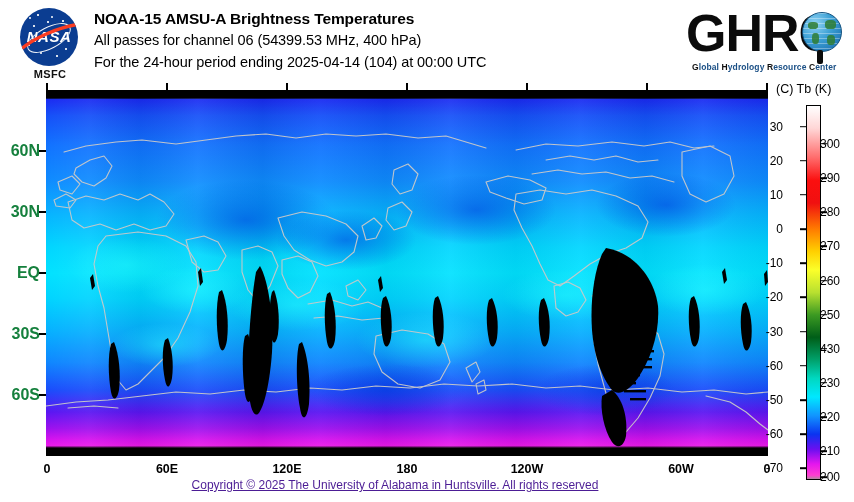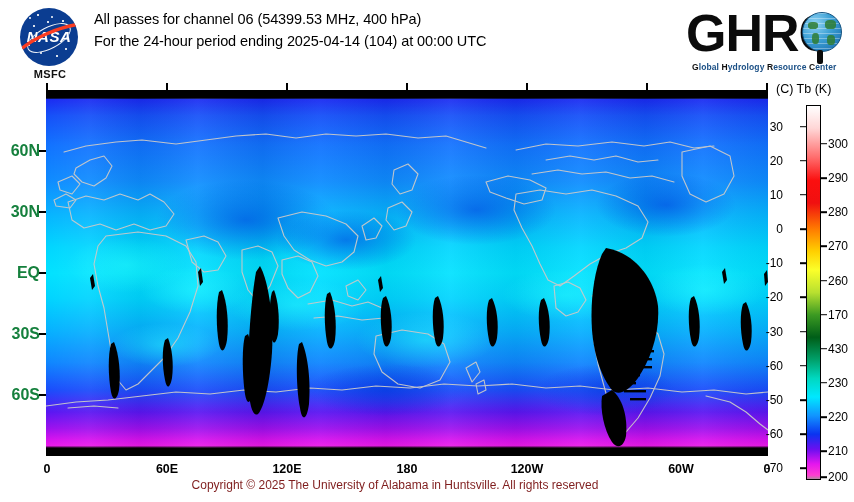--- a/index.html
+++ b/index.html
@@ -133,29 +133,29 @@
   .cb-tick-r {
     position:absolute; right:-7px; width:7px; height:1.6px; background:#000;
     transform:translateY(-50%);
   }
   .cb-lab-l {
     position:absolute; right:100%; margin-right:24px;
     font-size:12px; color:#000; white-space:nowrap;
     transform:translateY(-50%);
   }
   .cb-lab-r {
-    position:absolute; left:100%; margin-left:8px;
+    position:absolute; left:100%; margin-left:0;
     font-size:12px; color:#000; white-space:nowrap;
     transform:translateY(-50%);
   }
 
   
   #copyright {
     position:absolute; left:0; top:478px; width:790px;
-    text-align:center; font-size:12px; color:#7f1d1d;
+    text-align:center; font-size:12px; color:#4c1d95;text-decoration:underline;
   }
 </style>
 </head>
 <body>
 
 <div id="root">
 
   <div id="header">
 
     <div id="nasa-logo">
@@ -176,20 +176,21 @@
         <div class="nasa-orbit"></div>
         <div class="nasa-word">NASA</div>
         <svg class="nasa-swoosh" viewBox="0 0 64 28">
           <path d="M2,26 C16,14 38,4 62,0" stroke="#fc3d21" stroke-width="3.4" fill="none" stroke-linecap="round"></path>
         </svg>
       </div>
       <div id="nasa-msfc">MSFC</div>
     </div>
 
     <div id="title-block">
+      <div id="title-main">NOAA-15 AMSU-A Brightness Temperatures</div>
       <div class="title-sub">All passes for channel 06 (54399.53 MHz, 400 hPa)</div>
       <div class="title-sub">For the 24-hour period ending 2025-04-14 (104) at 00:00 UTC</div>
     </div>
 
     <div id="ghrc-logo">
       <div id="ghrc-letters">GHRC</div>
       <div id="ghrc-globe">
         <div class="globe-grid"></div>
         <span class="globe-land" style="left:5px;top:9px;width:10px;height:7px"></span>
         <span class="globe-land" style="left:9px;top:20px;width:7px;height:11px"></span>
@@ -478,21 +479,21 @@
         <div class="cb-lab-r" style="top:10.1%">300</div>
         <div class="cb-tick-r" style="top:19.3%"></div>
         <div class="cb-lab-r" style="top:19.3%">290</div>
         <div class="cb-tick-r" style="top:28.4%"></div>
         <div class="cb-lab-r" style="top:28.4%">280</div>
         <div class="cb-tick-r" style="top:37.6%"></div>
         <div class="cb-lab-r" style="top:37.6%">270</div>
         <div class="cb-tick-r" style="top:46.8%"></div>
         <div class="cb-lab-r" style="top:46.8%">260</div>
         <div class="cb-tick-r" style="top:55.9%"></div>
-        <div class="cb-lab-r" style="top:55.9%">170</div>
+        <div class="cb-lab-r" style="top:55.9%">250</div>
         <div class="cb-tick-r" style="top:65.1%"></div>
         <div class="cb-lab-r" style="top:65.1%">430</div>
         <div class="cb-tick-r" style="top:74.2%"></div>
         <div class="cb-lab-r" style="top:74.2%">230</div>
         <div class="cb-tick-r" style="top:83.4%"></div>
         <div class="cb-lab-r" style="top:83.4%">220</div>
         <div class="cb-tick-r" style="top:92.6%"></div>
         <div class="cb-lab-r" style="top:92.6%">210</div>
         <div class="cb-tick-r" style="top:99.5%"></div>
         <div class="cb-lab-r" style="top:99.5%">200</div>

